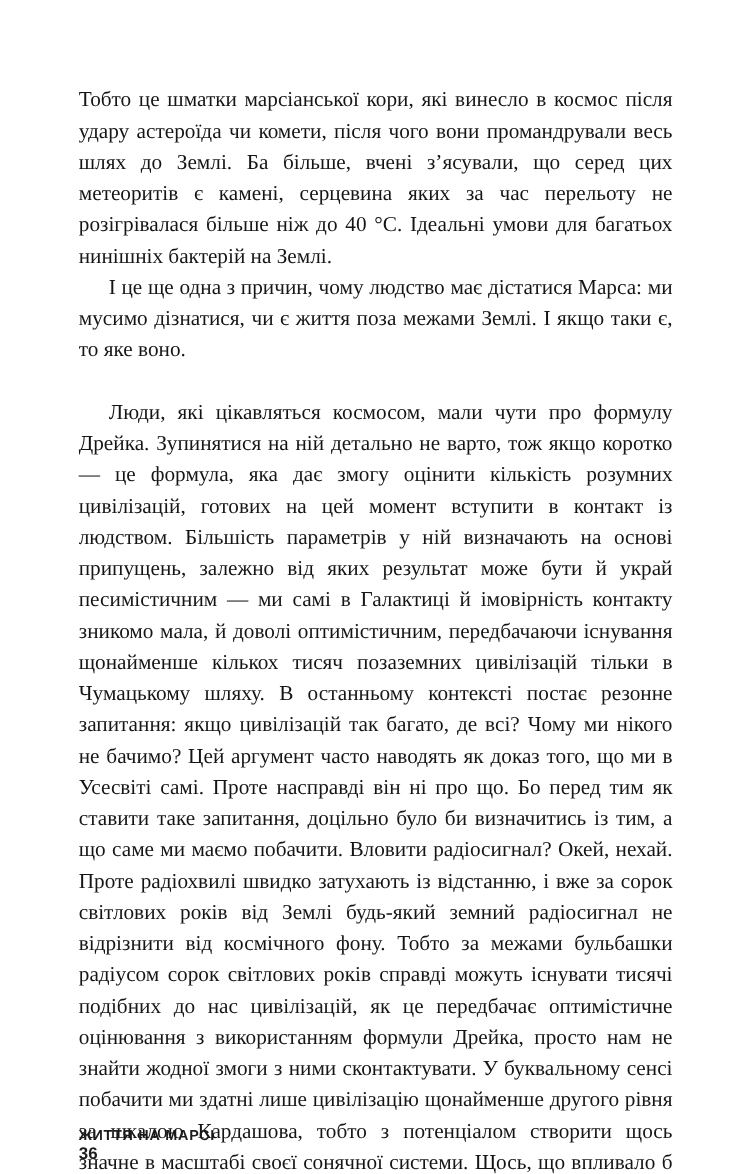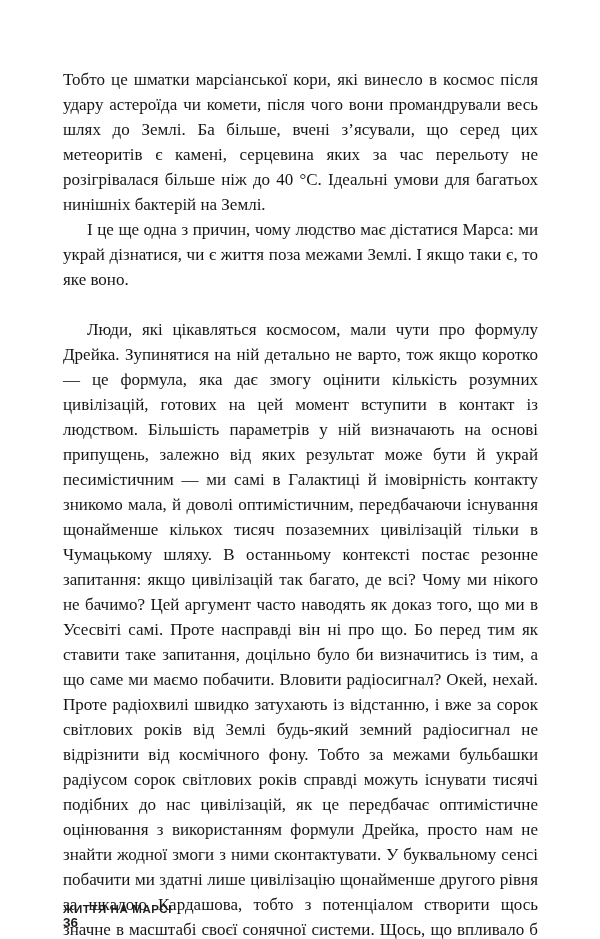--- a/index.html
+++ b/index.html
@@ -61,21 +61,21 @@
     color: #1c1c1c;
   }
 </style>
 </head>
 <body>
 
 <div class="page">
 
   <main class="text-block">
     <p class="para">Тобто це шматки марсіанської кори, які винесло в космос після удару астероїда чи комети, після чого вони промандрували весь шлях до Землі. Ба більше, вчені з’ясували, що серед цих метеоритів є камені, серцевина яких за час перельоту не розігрівалася більше ніж до 40 °С. Ідеальні умови для багатьох нинішніх бактерій на Землі.</p>
-    <p class="para indent">І це ще одна з причин, чому людство має дістатися Марса: ми украй дізнатися, чи є життя поза межами Землі. І якщо таки є, то яке воно.</p>
+    <p class="para indent">І це ще одна з причин, чому людство має дістатися Марса: ми мусимо дізнатися, чи є життя поза межами Землі. І якщо таки є, то яке воно.</p>
     <p class="para indent section-gap">Люди, які цікавляться космосом, мали чути про формулу Дрейка. Зупинятися на ній детально не варто, тож якщо коротко — це формула, яка дає змогу оцінити кількість розумних цивілізацій, готових на цей момент вступити в контакт із людством. Більшість параметрів у ній визначають на основі припущень, залежно від яких результат може бути й украй песимістичним — ми самі в Галактиці й імовірність контакту зникомо мала, й доволі оптимістичним, передбачаючи існування щонайменше кількох тисяч позаземних цивілізацій тільки в Чумацькому шляху. В останньому контексті постає резонне запитання: якщо цивілізацій так багато, де всі? Чому ми нікого не бачимо? Цей аргумент часто наводять як доказ того, що ми в Усесвіті самі. Проте насправді він ні про що. Бо перед тим як ставити таке запитання, доцільно було би визначитись із тим, а що саме ми маємо побачити. Вловити радіосигнал? Окей, нехай. Проте радіохвилі швидко затухають із відстанню, і вже за сорок світлових років від Землі будь-який земний радіосигнал не відрізнити від космічного фону. Тобто за межами бульбашки радіусом сорок світлових років справді можуть існувати тисячі подібних до нас цивілізацій, як це передбачає оптимістичне оцінювання з використанням формули Дрейка, просто нам не знайти жодної змоги з ними сконтактувати. У буквальному сенсі побачити ми здатні лише цивілізацію щонайменше другого рівня за шкалою Кардашова, тобто з потенціалом створити щось значне в масштабі своєї сонячної системи. Щось, що впливало б на яскравість зірки чи планет.</p>
   </main>
 
   <footer class="page-footer">
     <span class="running-title">ЖИТТЯ НА МАРСІ</span>
     <span class="page-number">36</span>
   </footer>
 
 </div>
 

